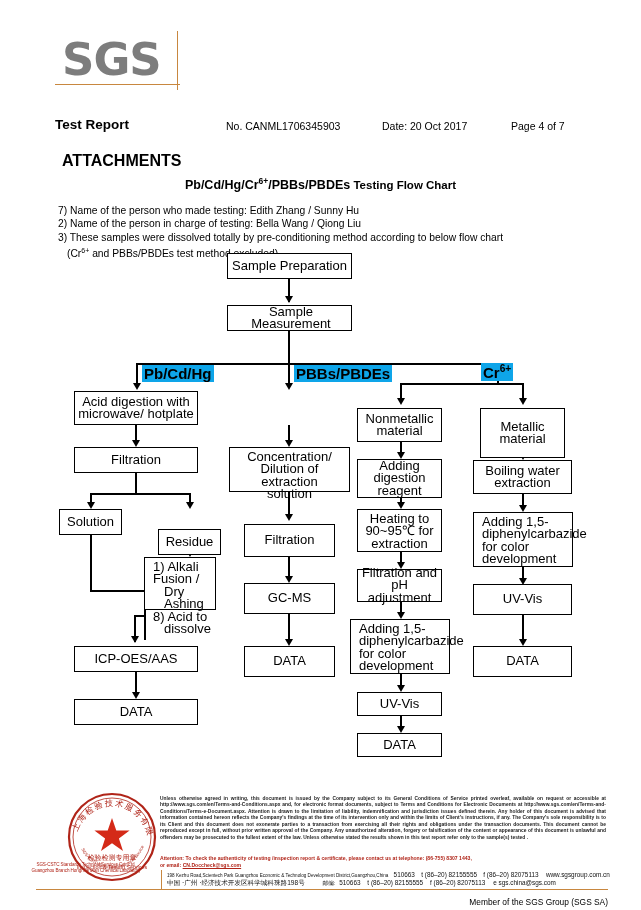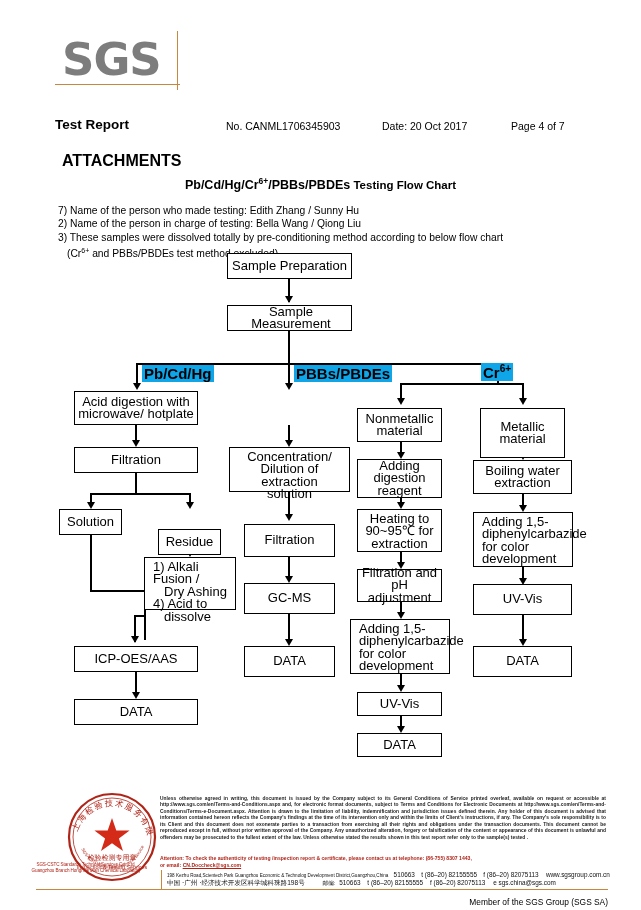--- a/index.html
+++ b/index.html
@@ -200,24 +200,24 @@
   <div class="arrow" style="left:86.5px; top:502px;"></div>
   <div class="ln v" style="left:189px; top:493px; height:12px;"></div>
   <div class="arrow" style="left:185.5px; top:502px;"></div>
 
   <div class="node" style="left:59px; top:509px; width:63px; height:26px;">Solution</div>
   <div class="node" style="left:158px; top:509px; width:63px; height:26px;margin-top:20px;">Residue</div>
 
   <div class="ln v" style="left:189px; top:535px; height:19px;"></div>
   <div class="arrow" style="left:185.5px; top:550px;"></div>
 
-  <div class="node left-align" style="left:144px; top:557px; width:92px; height:53px; display:block; padding-top:3px;">
+  <div class="node left-align" style="left:144px; top:557px; width:72px; height:53px; display:block; padding-top:3px;">
     <div>1) Alkali Fusion /</div>
     <div style="padding-left:11px;">Dry Ashing</div>
-    <div>4) Acid to</div>
+    <div>8) Acid to</div>
     <div style="padding-left:11px;">dissolve</div>
   </div>
 
   <div class="ln v" style="left:90px; top:535px; height:57px;"></div>
   <div class="ln h" style="left:90px; top:590px; width:56px;"></div>
   <div class="ln v" style="left:144px; top:590px; height:50px;"></div>
   <div class="arrow" style="left:130.5px; top:636px;"></div>
   <div class="ln h" style="left:134px; top:615px; width:12px;"></div>
   <div class="ln v" style="left:134px; top:615px; height:27px;"></div>
 

